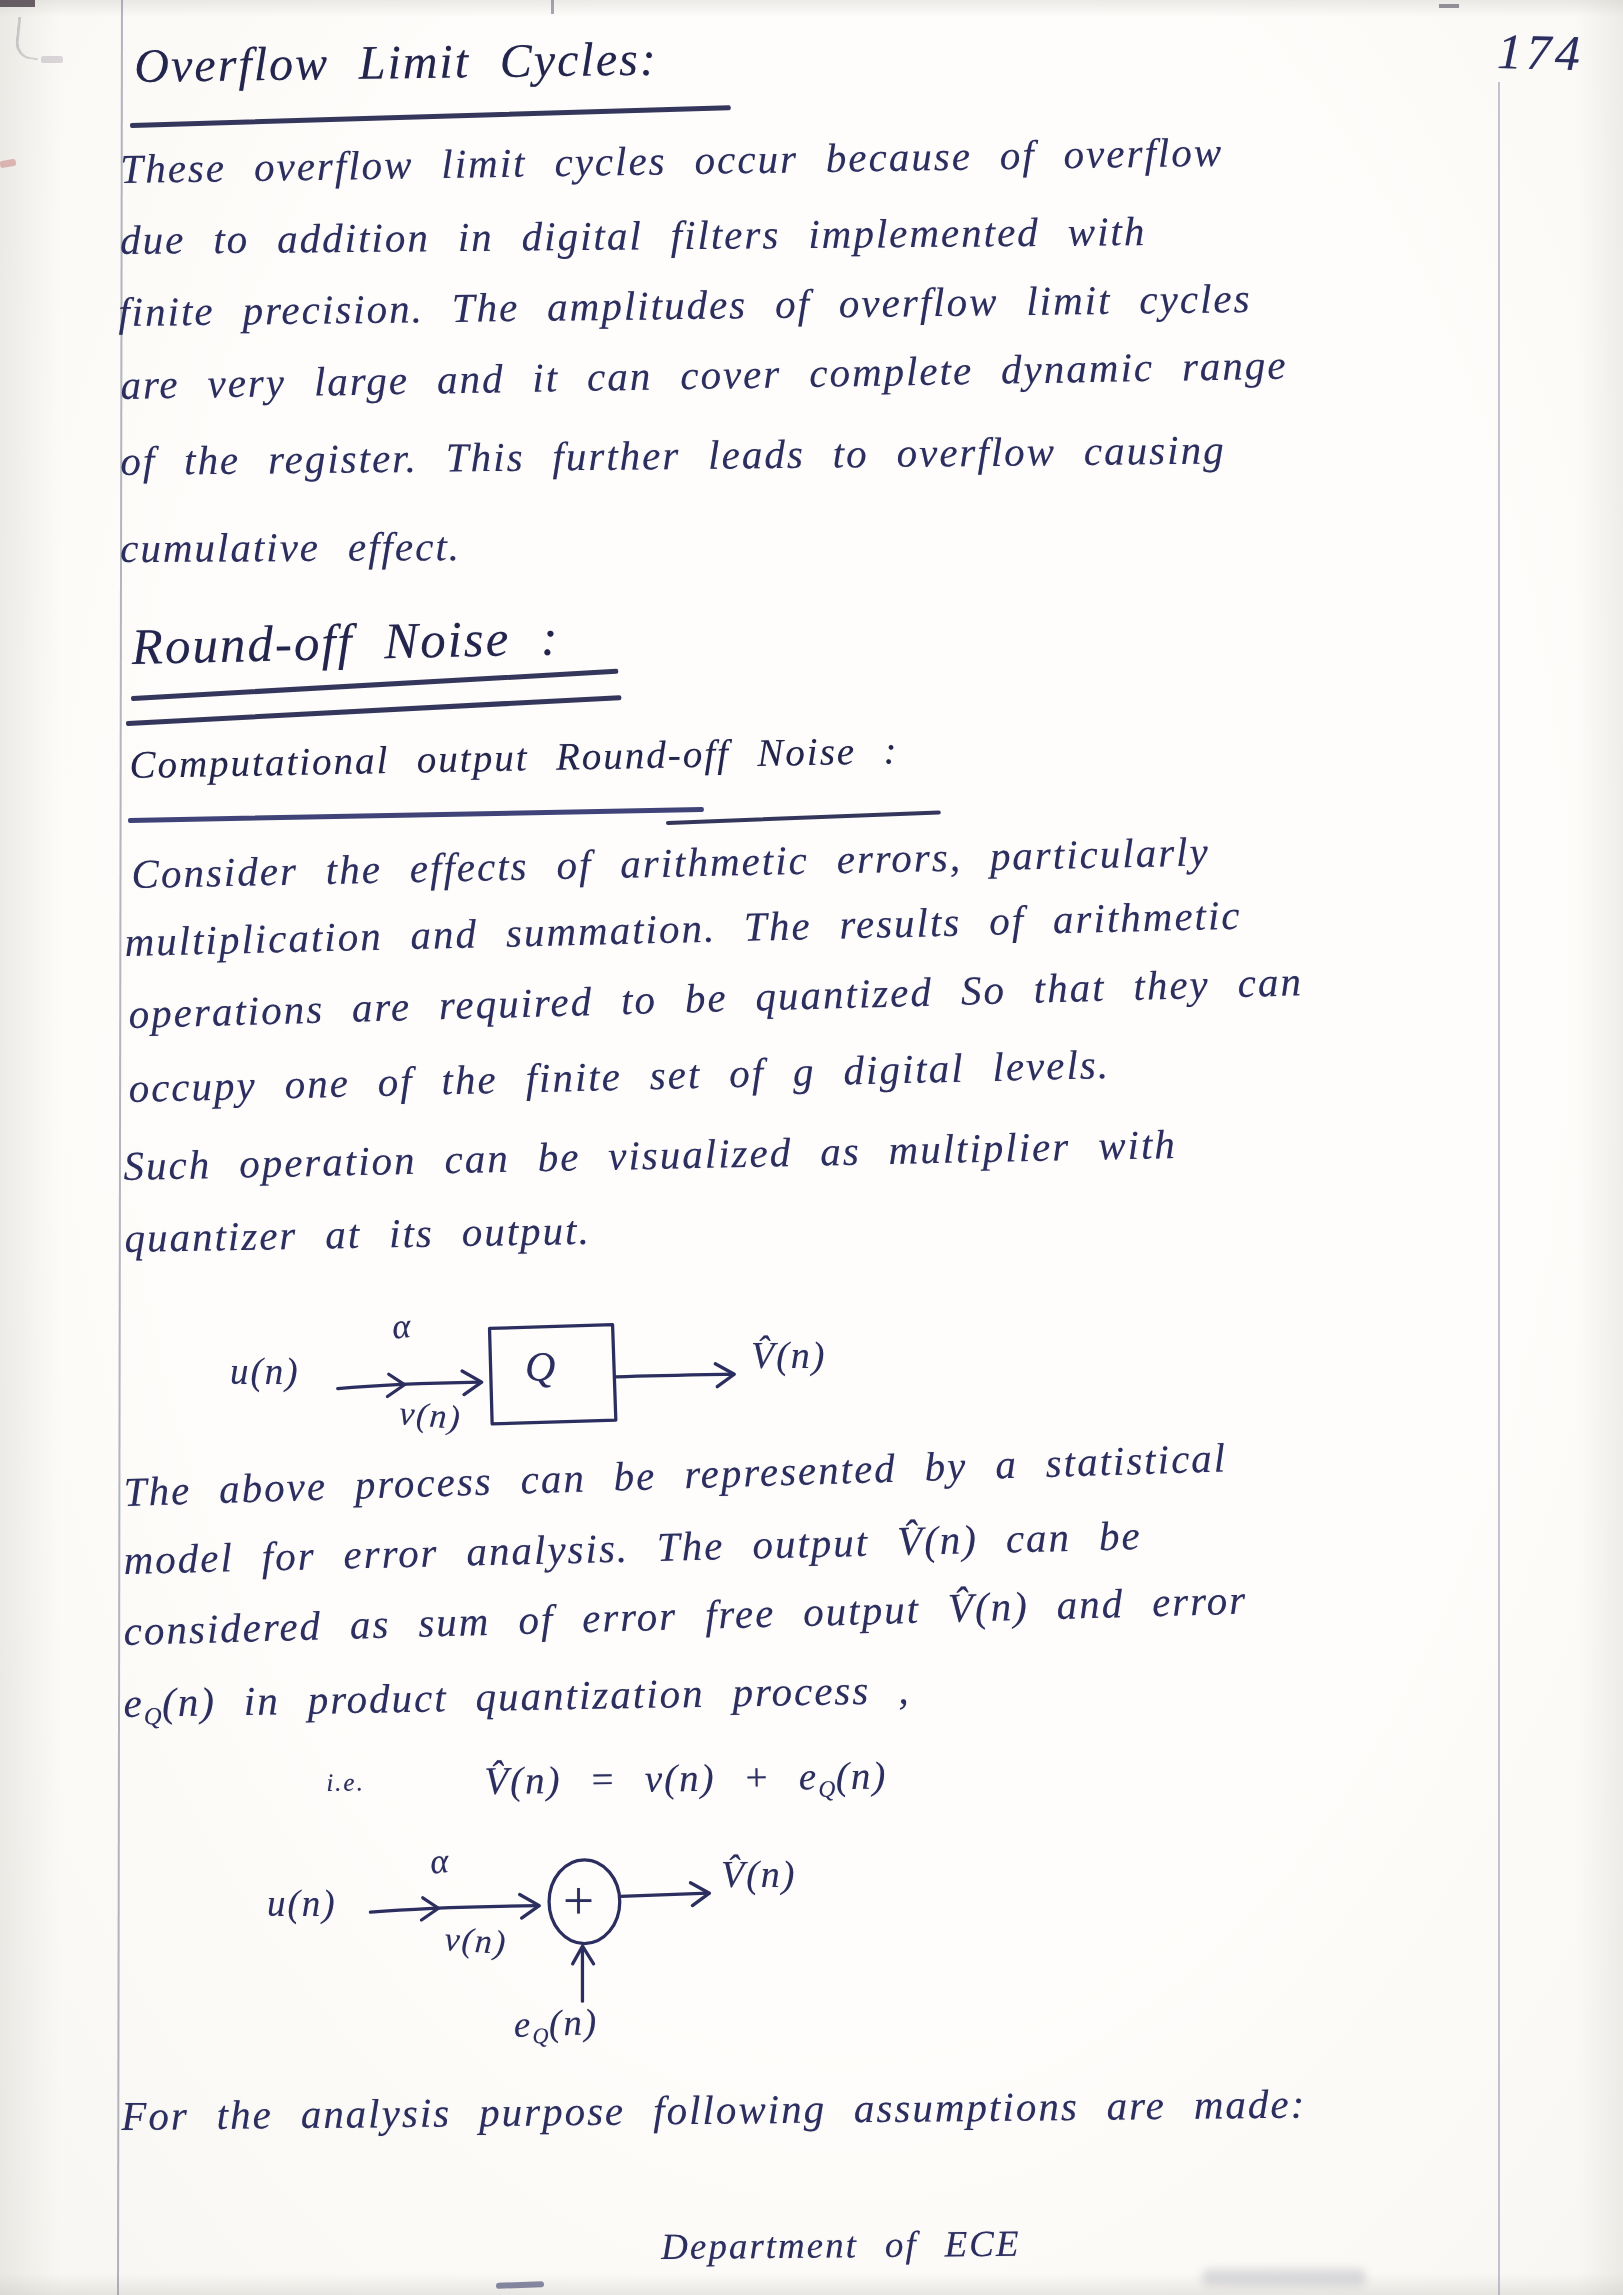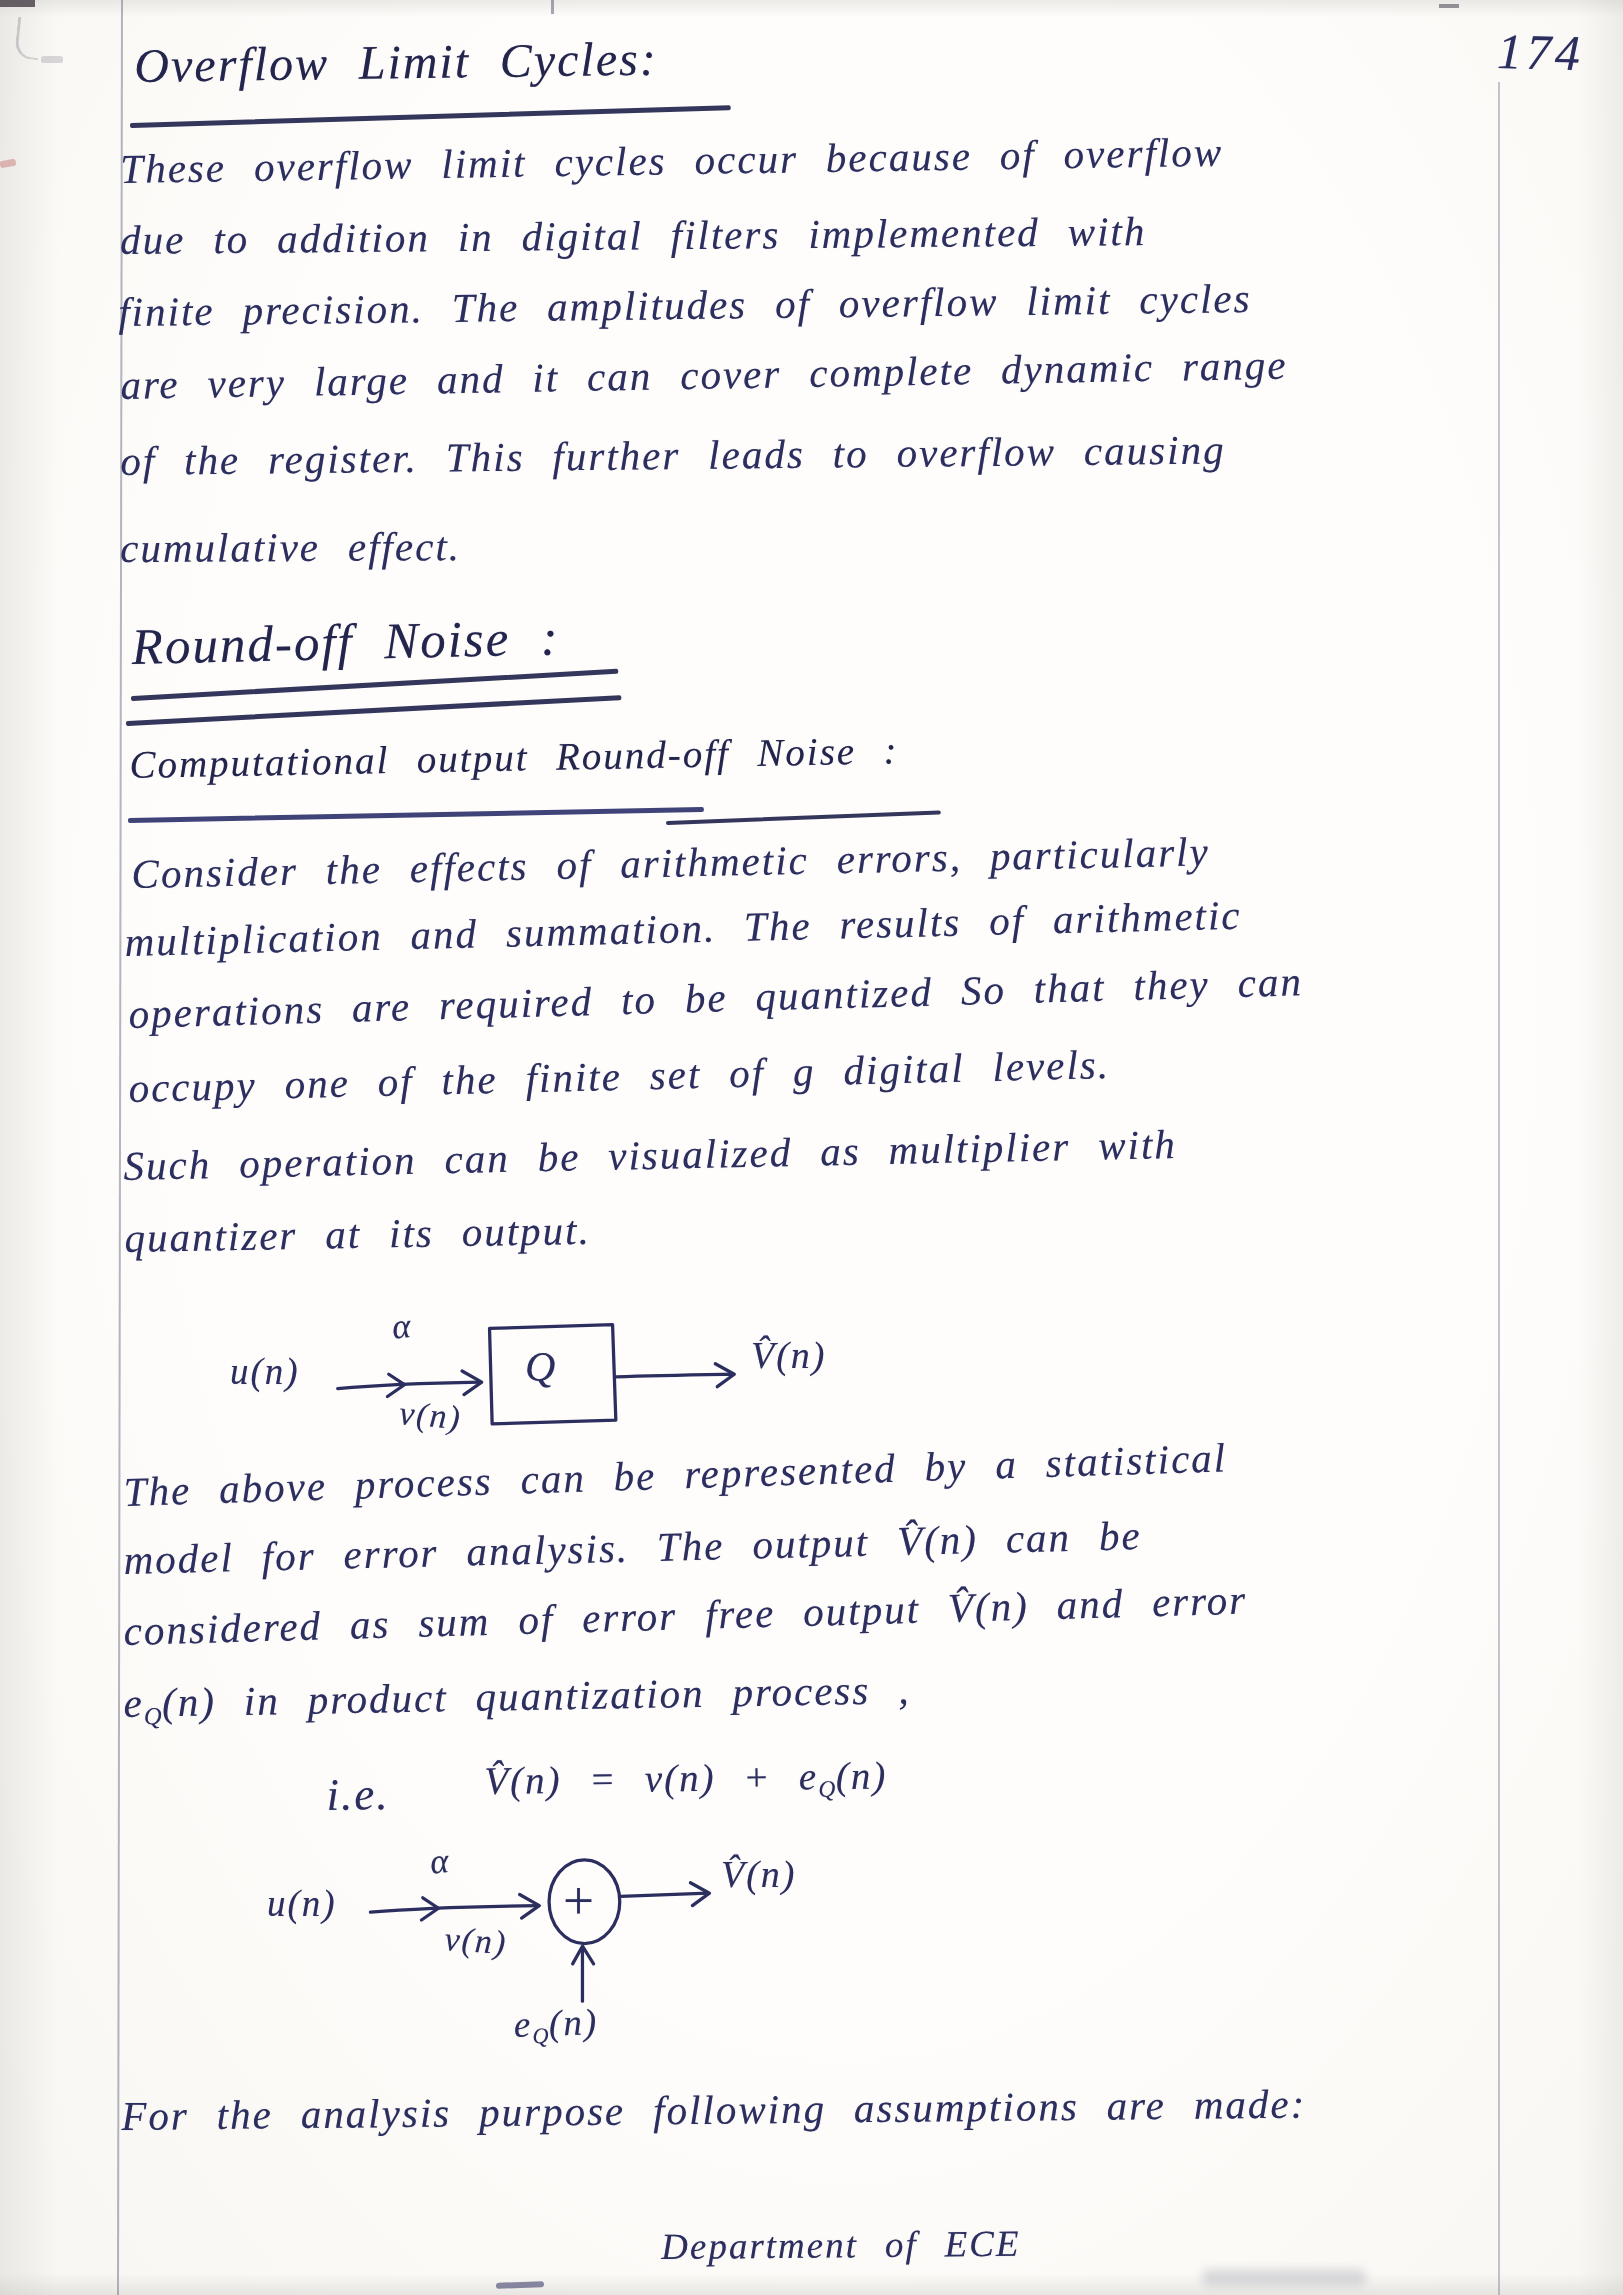--- a/index.html
+++ b/index.html
@@ -52,21 +52,21 @@
   .l-r2{left:128px;top:990px;transform:rotate(-1.6deg);}
   .l-r3{left:128px;top:1064px;transform:rotate(-1.4deg);}
   .l-r4{left:123px;top:1142px;transform:rotate(-1.2deg);}
   .l-r5{left:124px;top:1214px;transform:rotate(-1.0deg);}
   .l-a0{left:123px;top:1468px;transform:rotate(-1.8deg);}
   .l-a1{left:123px;top:1536px;transform:rotate(-1.4deg);}
   .l-a2{left:123px;top:1607px;transform:rotate(-1.6deg);}
   .l-a3{left:123px;top:1679px;transform:rotate(-1.0deg);}
   .l-close{left:121px;top:2092px;transform:rotate(-0.6deg);}
   
-  .eq-prefix{left:326px;top:1769px;font-size:45px;transform:rotate(-1deg);}
+  .eq-prefix{left:326px;top:1769px;font-size:25px;transform:rotate(-1deg);}
   .eq-main{left:484px;top:1758px;font-size:39px;transform:rotate(-0.8deg);}
   
   .d1-input{left:230px;top:1350px;font-size:37px;}
   .d1-coef{left:390px;top:1308px;font-size:35px;transform:rotate(-6deg);}
   .d1-product{left:401px;top:1394px;font-size:34px;transform:rotate(5deg);}
   .d1-block{left:525px;top:1343px;font-size:42px;}
   .d1-output{left:751px;top:1333px;font-size:38px;}
   .d2-input{left:267px;top:1882px;font-size:37px;}
   .d2-coef{left:428px;top:1843px;font-size:35px;transform:rotate(-6deg);}
   .d2-product{left:446px;top:1920px;font-size:34px;transform:rotate(4deg);}

